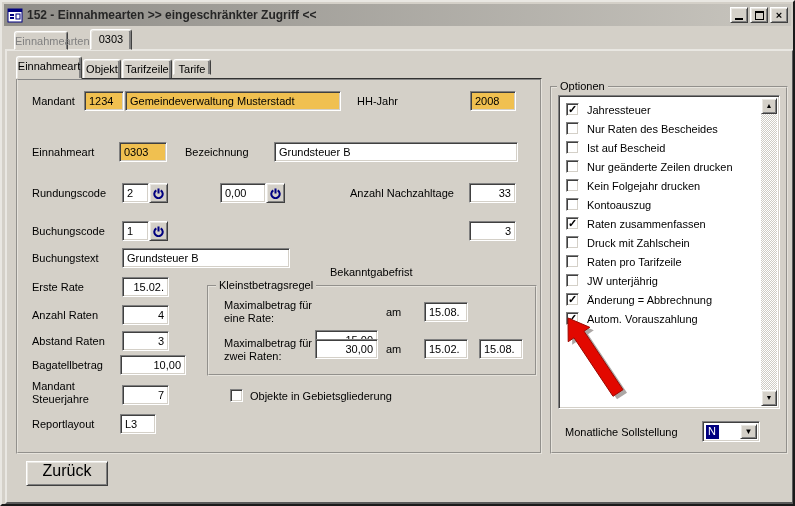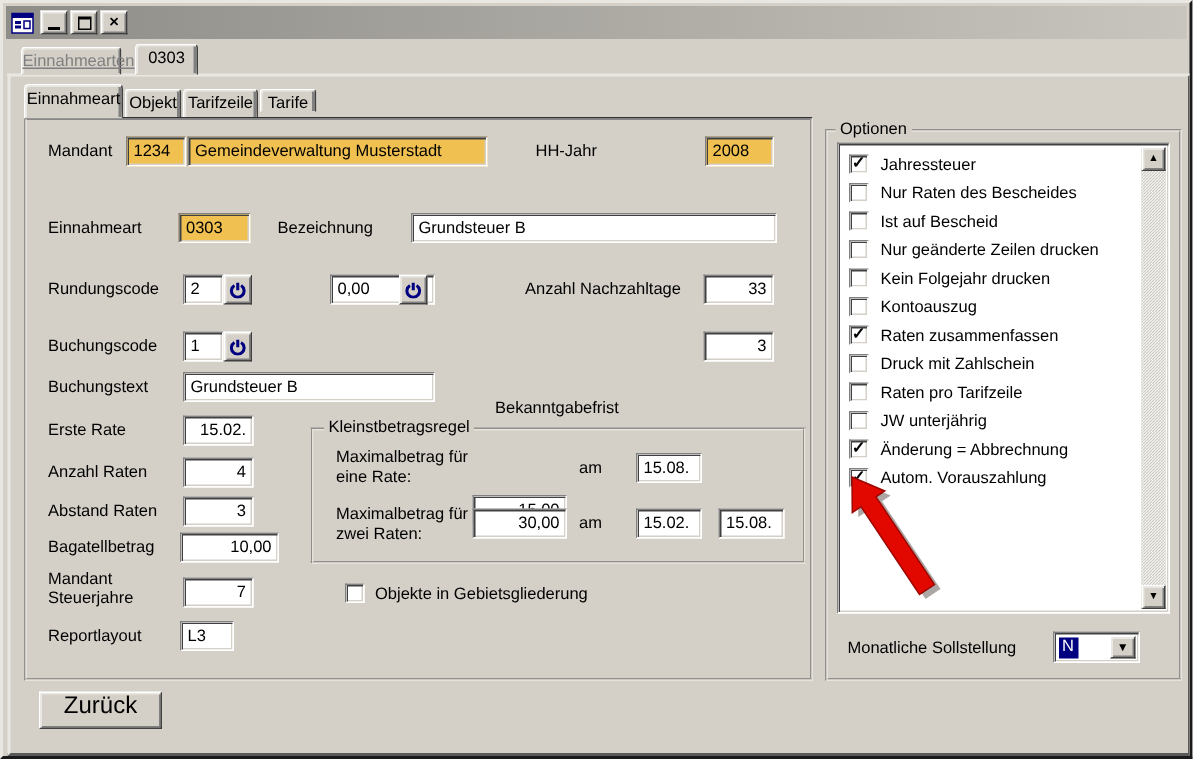--- a/index.html
+++ b/index.html
@@ -141,65 +141,66 @@
 <div id="window">
 
   <div class="titlebar">
     <svg class="title-icon" viewBox="0 0 16 15">
       <rect x="1" y="1" width="14" height="13" fill="#fff" stroke="#000080"></rect>
       <rect x="1" y="1" width="14" height="3" fill="#000080"></rect>
       <rect x="3" y="6" width="4" height="2" fill="#000080"></rect>
       <rect x="3" y="9" width="4" height="2" fill="#000080"></rect>
       <rect x="9" y="6" width="4" height="5" fill="none" stroke="#000080"></rect>
     </svg>
+    <div class="title-text">152 - Einnahmearten &gt;&gt;  eingeschränkter Zugriff  &lt;&lt;</div>
     <div class="winbtns">
       <div class="winbtn">
           <div class="glyph-min"></div>
         </div>
       <div class="winbtn">
           <div class="glyph-max"></div>
         </div>
       <div class="winbtn">
           <span class="glyph-close">×</span>
         </div>
     </div>
   </div>
 
-  <div class="tab inactive" style="left:12px; top:29px; width:67px; height:19px;text-decoration:underline;">Einnahmearten</div>
+  <div class="tab inactive" style="left:12px; top:29px; width:54px; height:19px;">Einnahmearten</div>
   <div class="tab" style="left:88px; top:27px; width:42px; height:21px;">0303</div>
 
   <div class="raised-panel" style="left:3px; top:47px; width:789px; height:455px;"></div>
 
   <div class="tab" style="left:14px; top:54px; width:66px; height:23px; z-index:4;">Einnahmeart</div>
   <div class="tab inner-inactive" style="left:81px; top:57px; width:38px; height:20px;">Objekt</div>
   <div class="tab inner-inactive" style="left:120px; top:57px; width:50px; height:20px;">Tarifzeile</div>
   <div class="tab inner-inactive" style="left:171px; top:57px; width:38px; height:16px;">Tarife</div>
 
   <div class="etched" style="left:14px; top:76px; width:526px; height:376px; z-index:2; border-top-color:#868686;"></div>
 
   <div class="lbl" style="left:30px; top:93px;">Mandant</div>
   <div class="fld orange" style="left:82px; top:89px; width:40px;">1234</div>
-  <div class="fld orange" style="left:123px; top:89px; width:200px;">Gemeindeverwaltung Musterstadt</div>
+  <div class="fld orange" style="left:123px; top:89px; width:216px;">Gemeindeverwaltung Musterstadt</div>
   <div class="lbl" style="left:355px; top:93px;">HH-Jahr</div>
   <div class="fld orange" style="left:468px; top:89px; width:46px;">2008</div>
 
   <div class="lbl" style="left:30px; top:144px;">Einnahmeart</div>
   <div class="fld orange" style="left:117px; top:140px; width:48px;">0303</div>
   <div class="lbl" style="left:183px; top:144px;">Bezeichnung</div>
   <div class="fld" style="left:272px; top:140px; width:244px;">Grundsteuer B</div>
 
   <div class="lbl" style="left:30px; top:185px;">Rundungscode</div>
   <div class="fld" style="left:120px; top:181px; width:27px;">2</div>
   <div class="spinbtn" style="left:147px; top:181px;">
     <svg width="11" height="11" viewBox="0 0 12 12">
       <path d="M3.6 2.6 A4.6 4.6 0 1 0 8.4 2.6" fill="none" stroke="#000080" stroke-width="2.2"></path>
       <line x1="6" y1="0.5" x2="6" y2="6" stroke="#000080" stroke-width="2.2"></line>
     </svg>
   </div>
-  <div class="fld" style="left:218px; top:181px; width:70px;">0,00</div>
+  <div class="fld" style="left:218px; top:181px; width:46px;">0,00</div>
   <div class="spinbtn" style="left:264px; top:181px;">
     <svg width="11" height="11" viewBox="0 0 12 12">
       <path d="M3.6 2.6 A4.6 4.6 0 1 0 8.4 2.6" fill="none" stroke="#000080" stroke-width="2.2"></path>
       <line x1="6" y1="0.5" x2="6" y2="6" stroke="#000080" stroke-width="2.2"></line>
     </svg>
   </div>
   <div class="lbl" style="left:348px; top:185px;">Anzahl Nachzahltage</div>
   <div class="fld ra" style="left:467px; top:181px; width:47px;">33</div>
 
   <div class="lbl" style="left:30px; top:223px;">Buchungscode</div>

